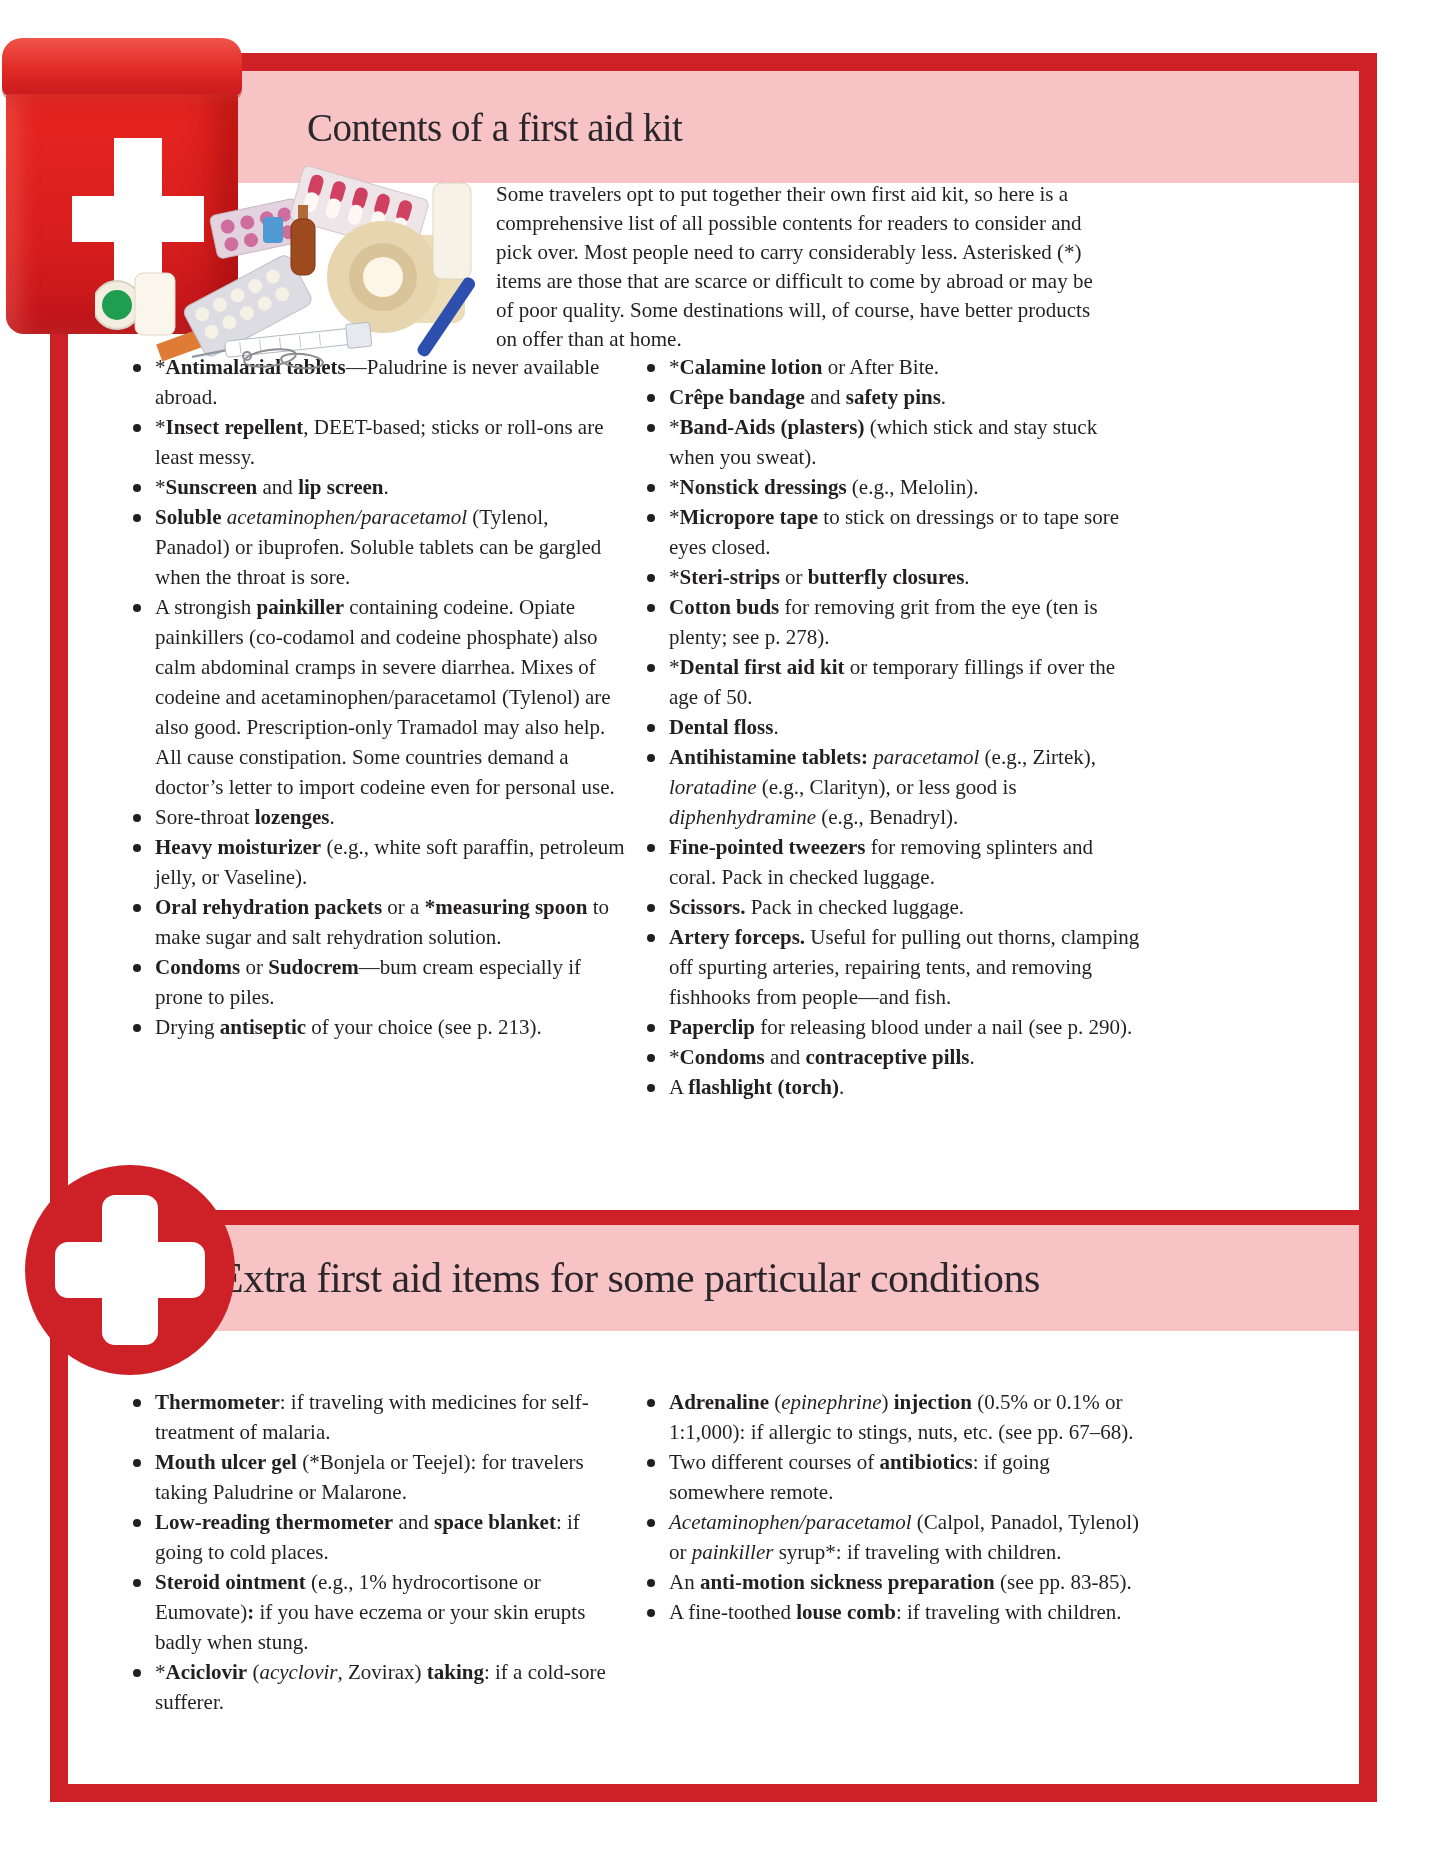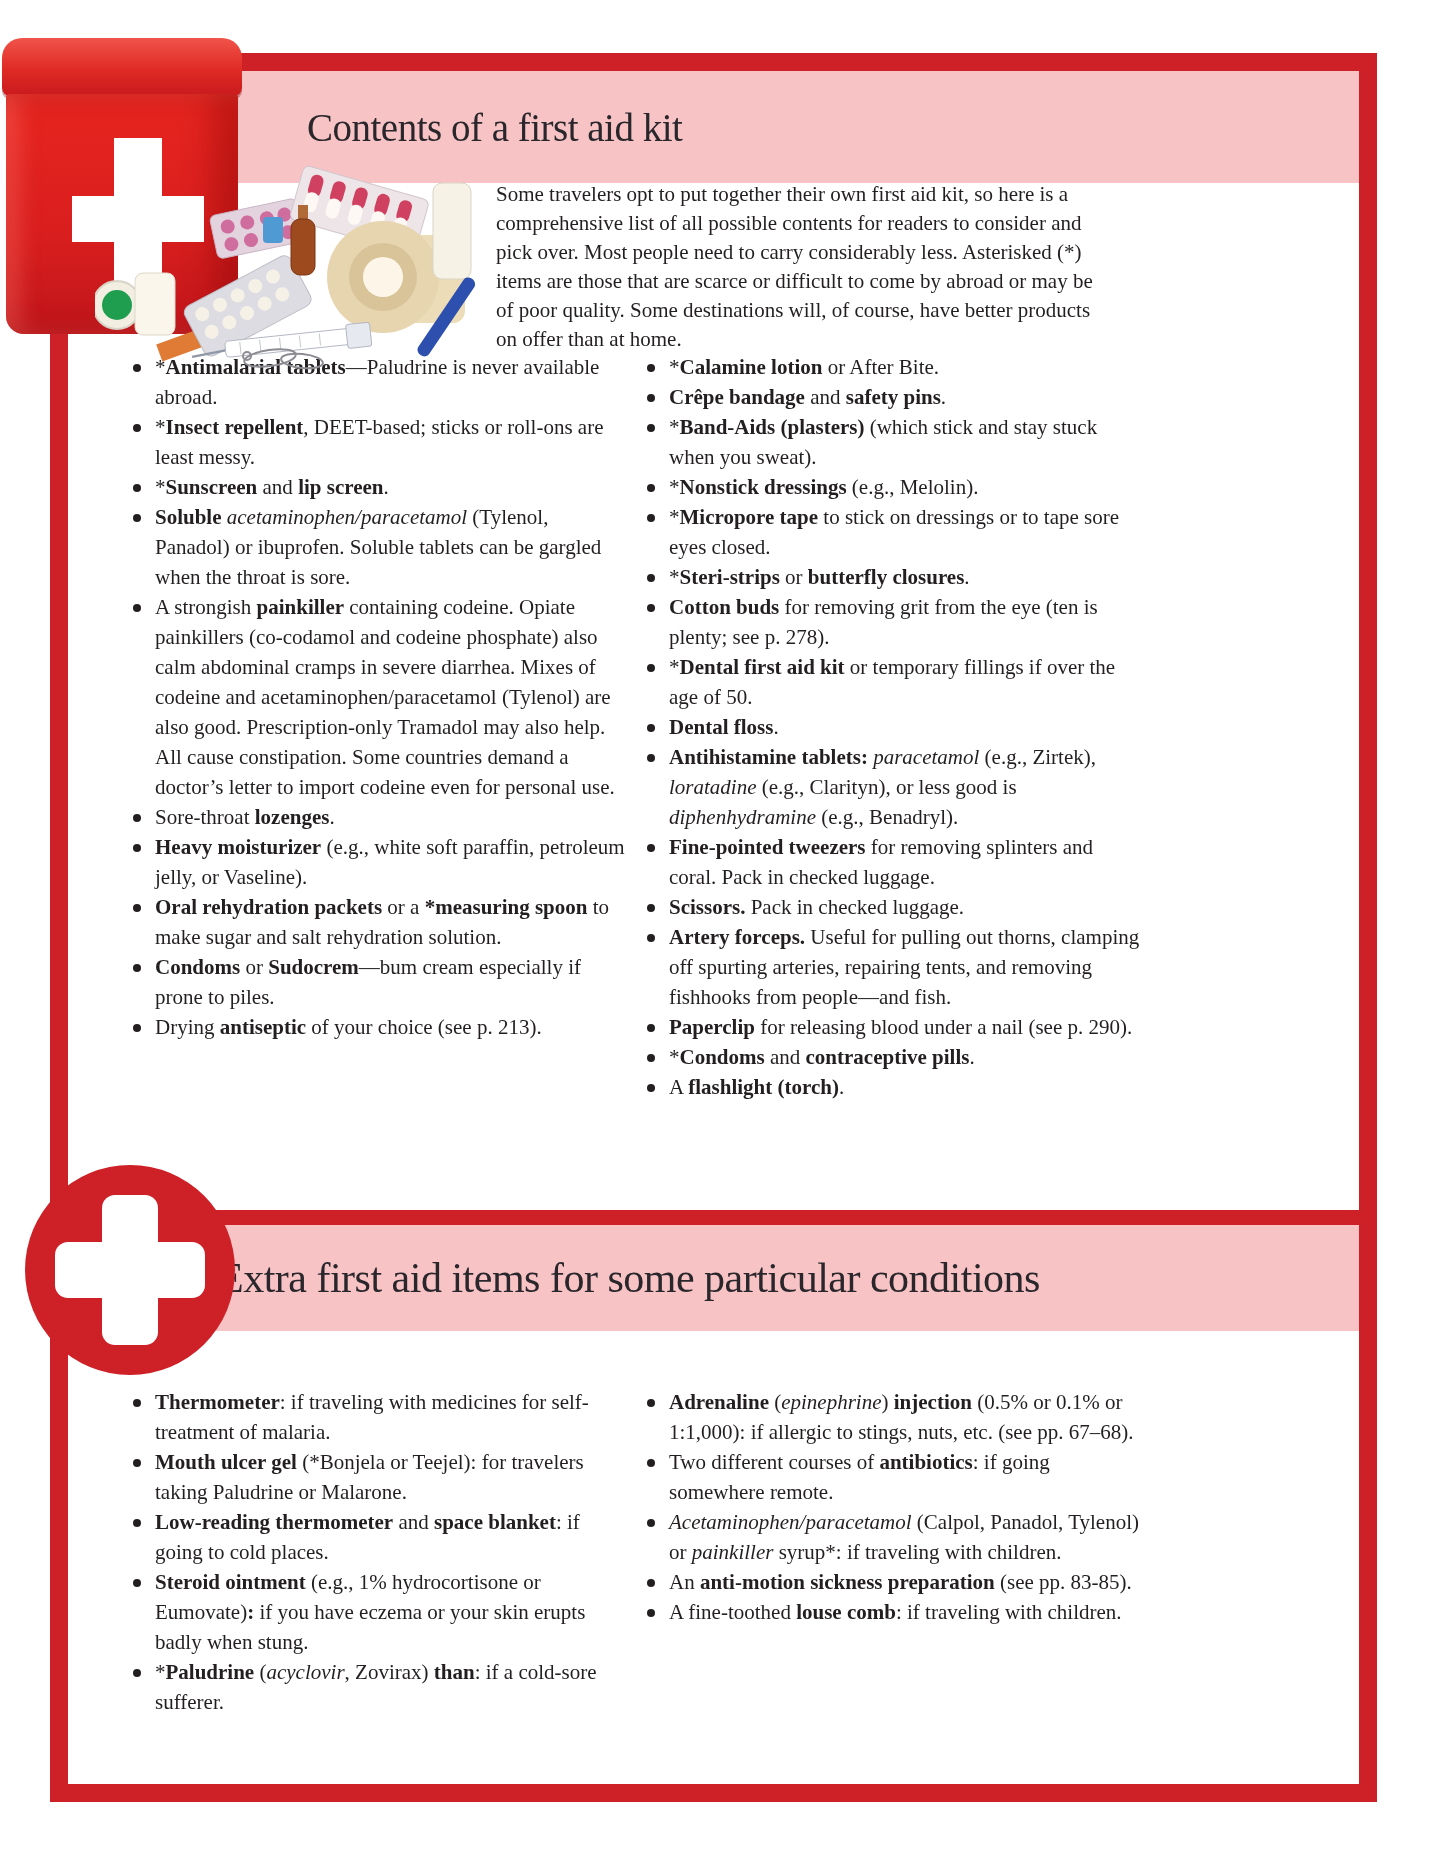--- a/index.html
+++ b/index.html
@@ -209,21 +209,21 @@
 <div class="badge">
   <div class="v"></div>
   <div class="h"></div>
 </div>
 
 <ul class="list" id="s2-col-left">
     <li><span class="seg-b">Thermometer</span><span>: if traveling with medicines for self-treatment of malaria.</span></li>
     <li><span class="seg-b">Mouth ulcer gel</span><span> (*Bonjela or Teejel): for travelers taking Paludrine or Malarone.</span></li>
     <li><span class="seg-b">Low-reading thermometer</span><span> and </span><span class="seg-b">space blanket</span><span>: if going to cold places.</span></li>
     <li><span class="seg-b">Steroid ointment</span><span> (e.g., 1% hydrocortisone or Eumovate)</span><span class="seg-b">:</span><span> if you have eczema or your skin erupts badly when stung.</span></li>
-    <li><span>*</span><span class="seg-b">Paludrine</span><span> (</span><span class="seg-i">acyclovir</span><span>, Zovirax) </span><span class="seg-b">than</span><span>: if a cold-sore sufferer.</span></li>
+    <li><span>*</span><span class="seg-b">Aciclovir</span><span> (</span><span class="seg-i">acyclovir</span><span>, Zovirax) </span><span class="seg-b">taking</span><span>: if a cold-sore sufferer.</span></li>
   </ul>
 <ul class="list" id="s2-col-right">
     <li><span class="seg-b">Adrenaline</span><span> (</span><span class="seg-i">epinephrine</span><span>) </span><span class="seg-b">injection</span><span> (0.5% or 0.1% or 1:1,000): if allergic to stings, nuts, etc. (see pp. 67–68).</span></li>
     <li><span>Two different courses of </span><span class="seg-b">antibiotics</span><span>: if going somewhere remote.</span></li>
     <li><span class="seg-bi">Acetaminophen/paracetamol</span><span> (Calpol, Panadol, Tylenol) or </span><span class="seg-bi">painkiller</span><span> syrup*: if traveling with children.</span></li>
     <li><span>An </span><span class="seg-b">anti-motion sickness preparation</span><span> (see pp. 83-85).</span></li>
     <li><span>A fine-toothed </span><span class="seg-b">louse comb</span><span>: if traveling with children.</span></li>
   </ul>
 
 </body></html>

